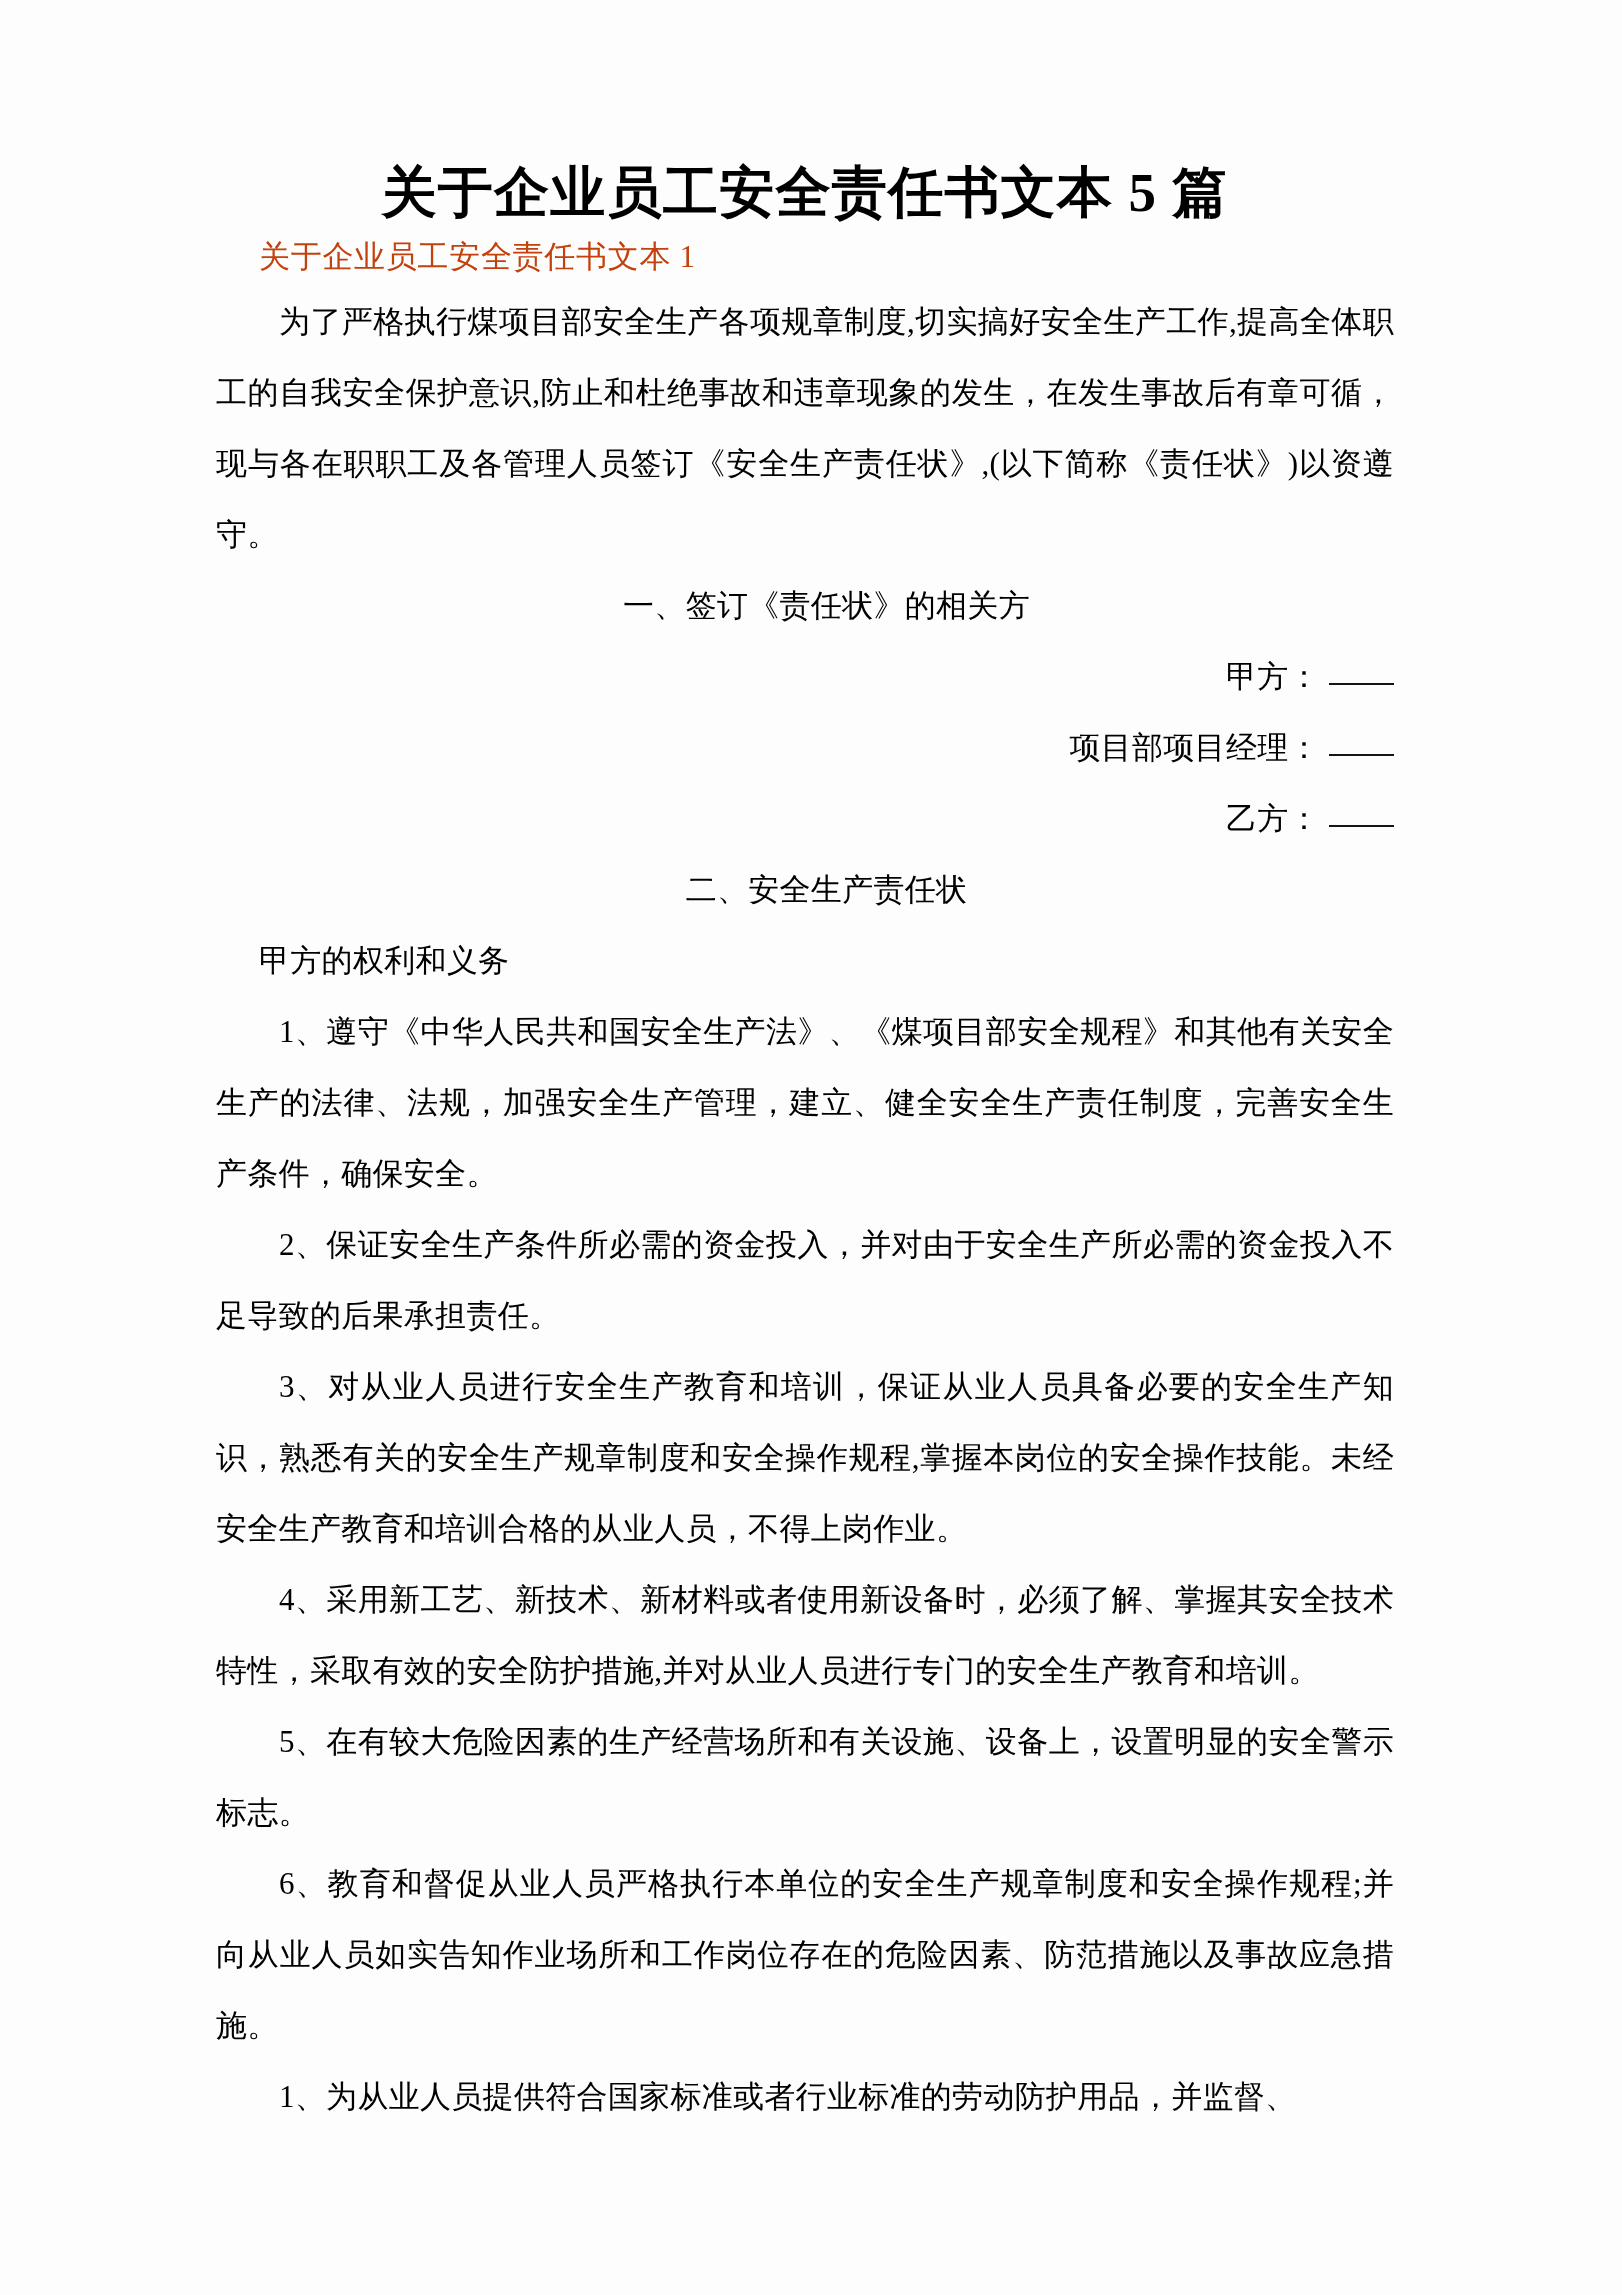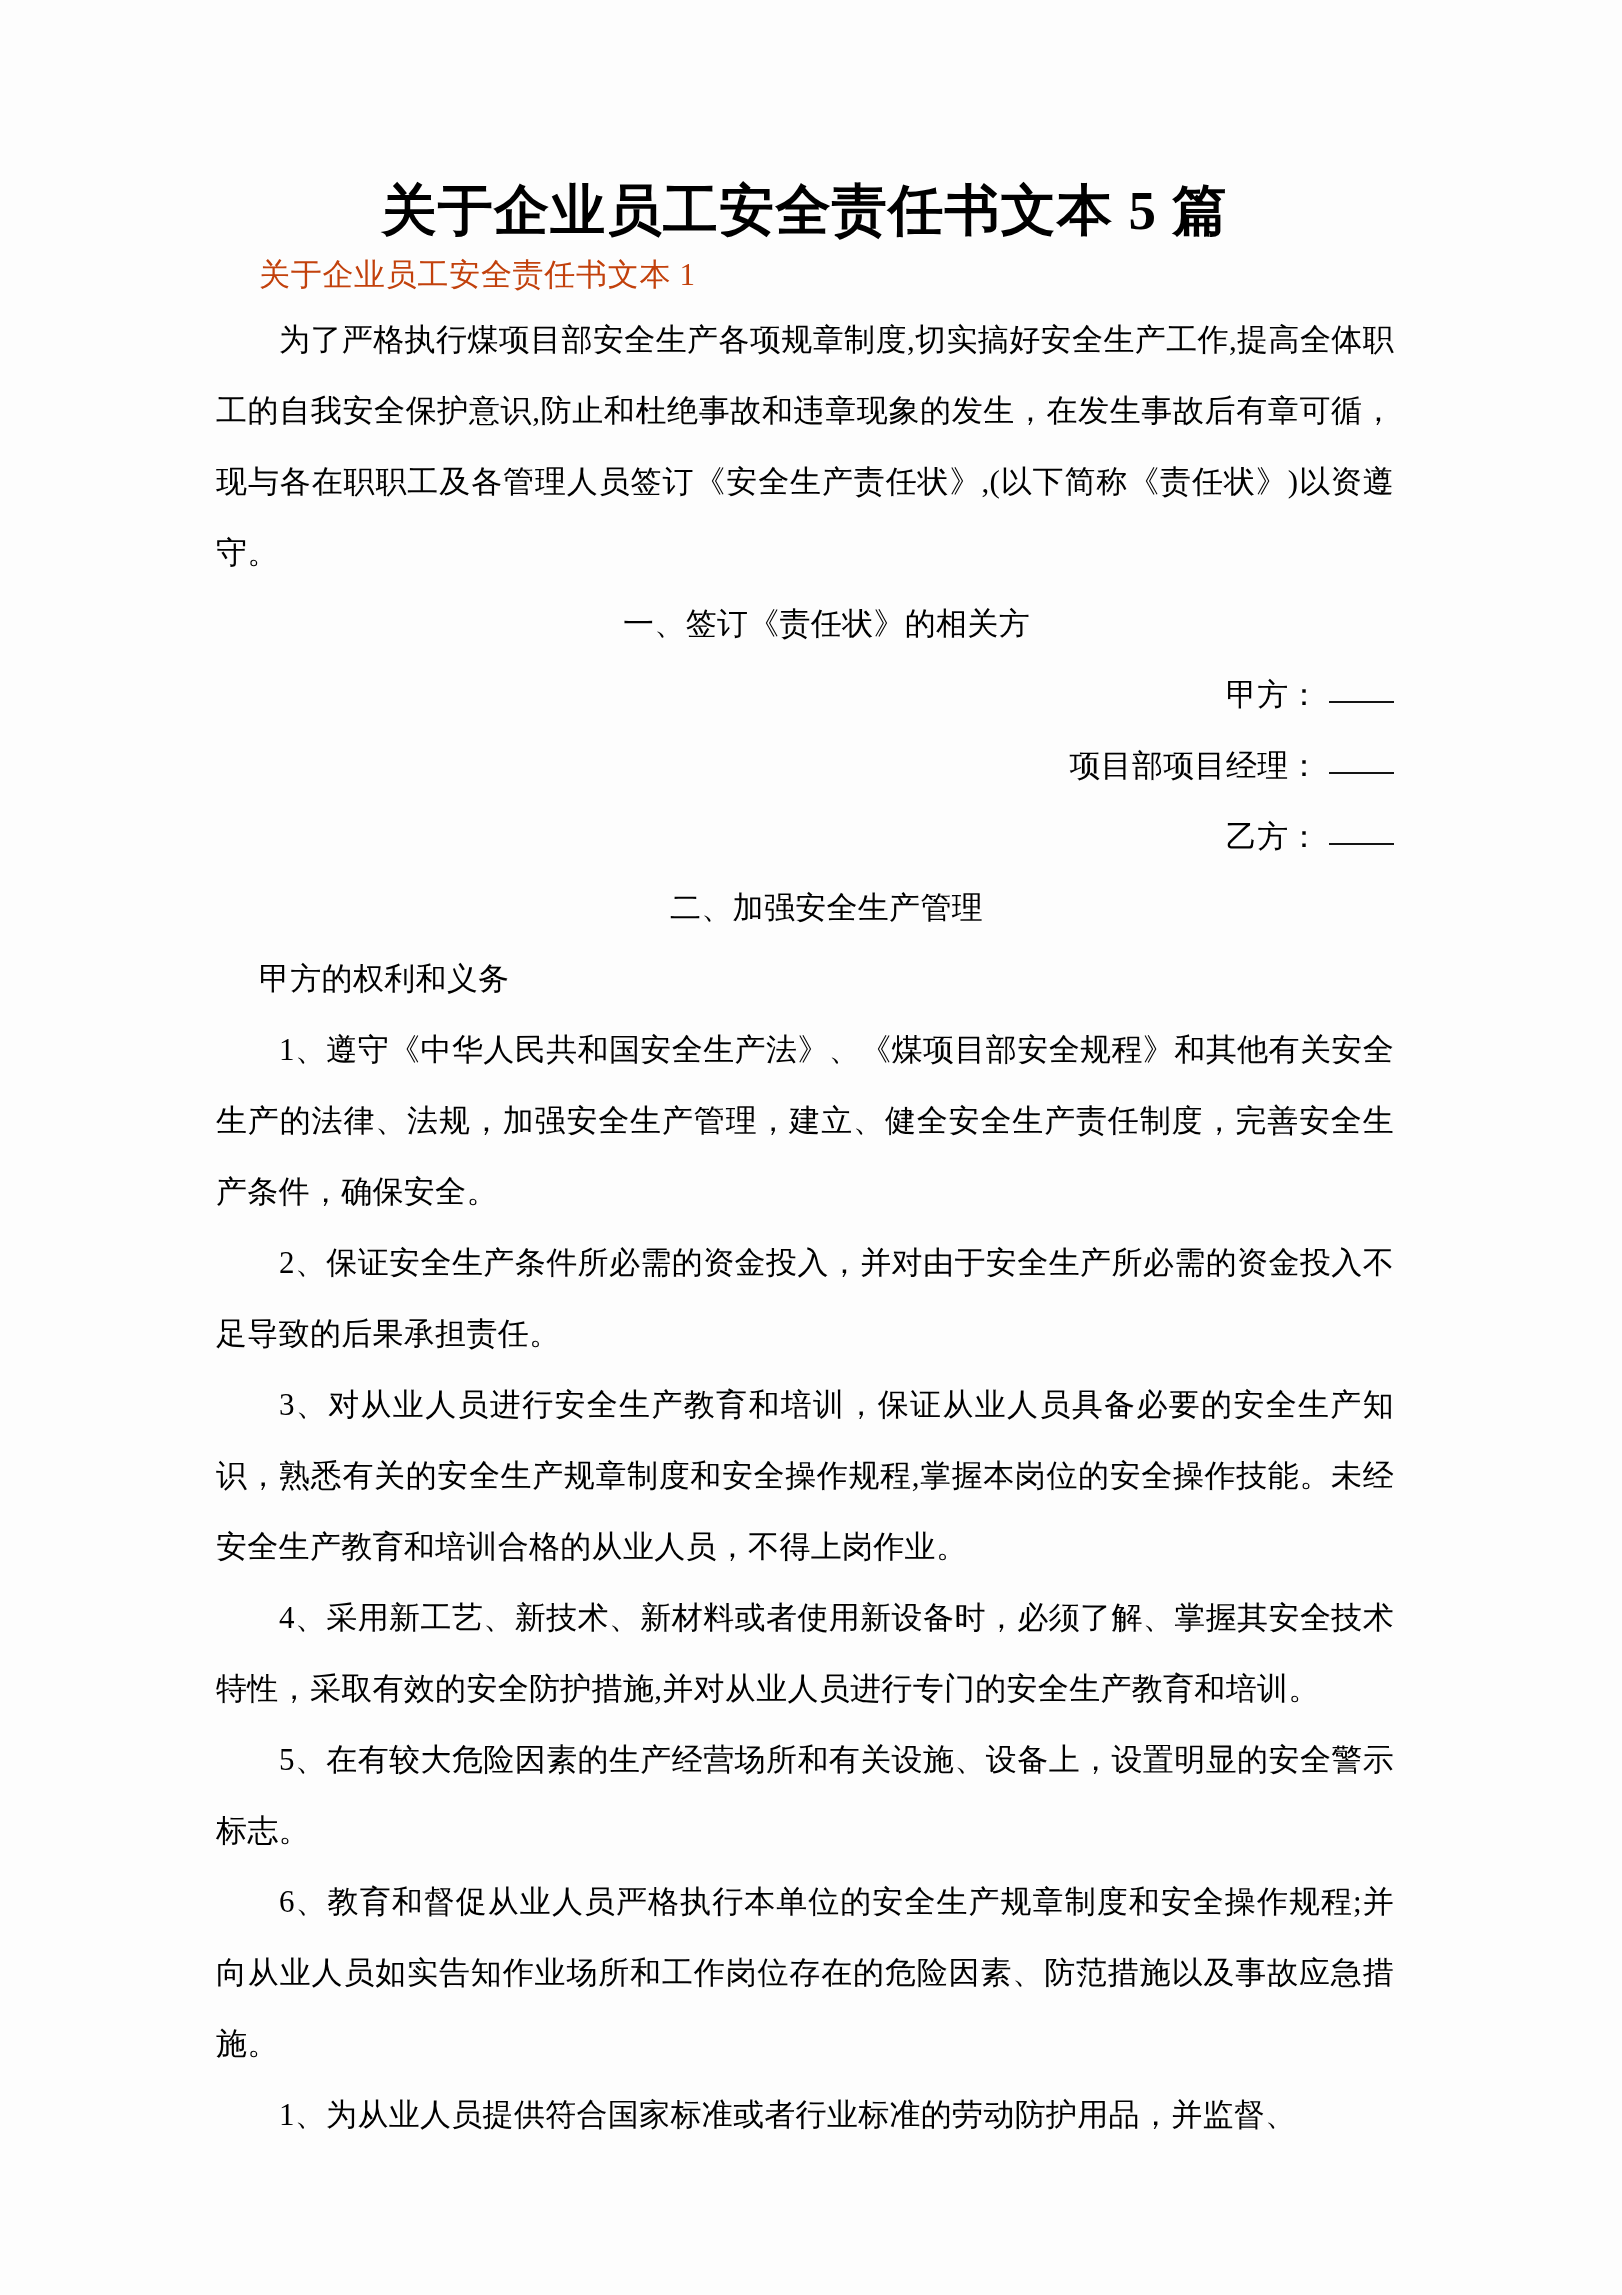--- a/index.html
+++ b/index.html
@@ -16,21 +16,21 @@
     background: #fdfdfd;
     overflow: hidden;
     font-family: "Liberation Serif", "DejaVu Serif", serif;
     color: #0a0a0a;
     box-sizing: border-box;
   }
 
   .content {
     position: absolute;
     left: 216px;
-    top: 177px;
+    top: 159px;
     width: 1178px;
   }
 
   
   .doc-title {
     font-size: 55px;
     font-weight: 700;
     line-height: 1.22;
     text-align: center;
     letter-spacing: 1.3px;
@@ -102,21 +102,21 @@
     <p class="para">为了严格执行煤项目部安全生产各项规章制度,切实搞好安全生产工作,提高全体职工的自我安全保护意识,防止和杜绝事故和违章现象的发生，在发生事故后有章可循，现与各在职职工及各管理人员签订《安全生产责任状》,(以下简称《责任状》)以资遵守。</p>
 
     <p class="para heading-line">一、签订《责任状》的相关方</p>
 
     <p class="para field-line"><span>甲方：</span><span class="blank"></span></p>
 
     <p class="para field-line"><span>项目部项目经理：</span><span class="blank"></span></p>
 
     <p class="para field-line"><span>乙方：</span><span class="blank"></span></p>
 
-    <p class="para heading-line">二、加强安全生产管理</p>
+    <p class="para heading-line">二、安全生产责任状</p>
 
     <p class="para no-indent">甲方的权利和义务</p>
 
     <p class="para">1、遵守《中华人民共和国安全生产法》、《煤项目部安全规程》和其他有关安全生产的法律、法规，加强安全生产管理，建立、健全安全生产责任制度，完善安全生产条件，确保安全。</p>
 
     <p class="para">2、保证安全生产条件所必需的资金投入，并对由于安全生产所必需的资金投入不足导致的后果承担责任。</p>
 
     <p class="para">3、对从业人员进行安全生产教育和培训，保证从业人员具备必要的安全生产知识，熟悉有关的安全生产规章制度和安全操作规程,掌握本岗位的安全操作技能。未经安全生产教育和培训合格的从业人员，不得上岗作业。</p>
 
     <p class="para">4、采用新工艺、新技术、新材料或者使用新设备时，必须了解、掌握其安全技术特性，采取有效的安全防护措施,并对从业人员进行专门的安全生产教育和培训。</p>

